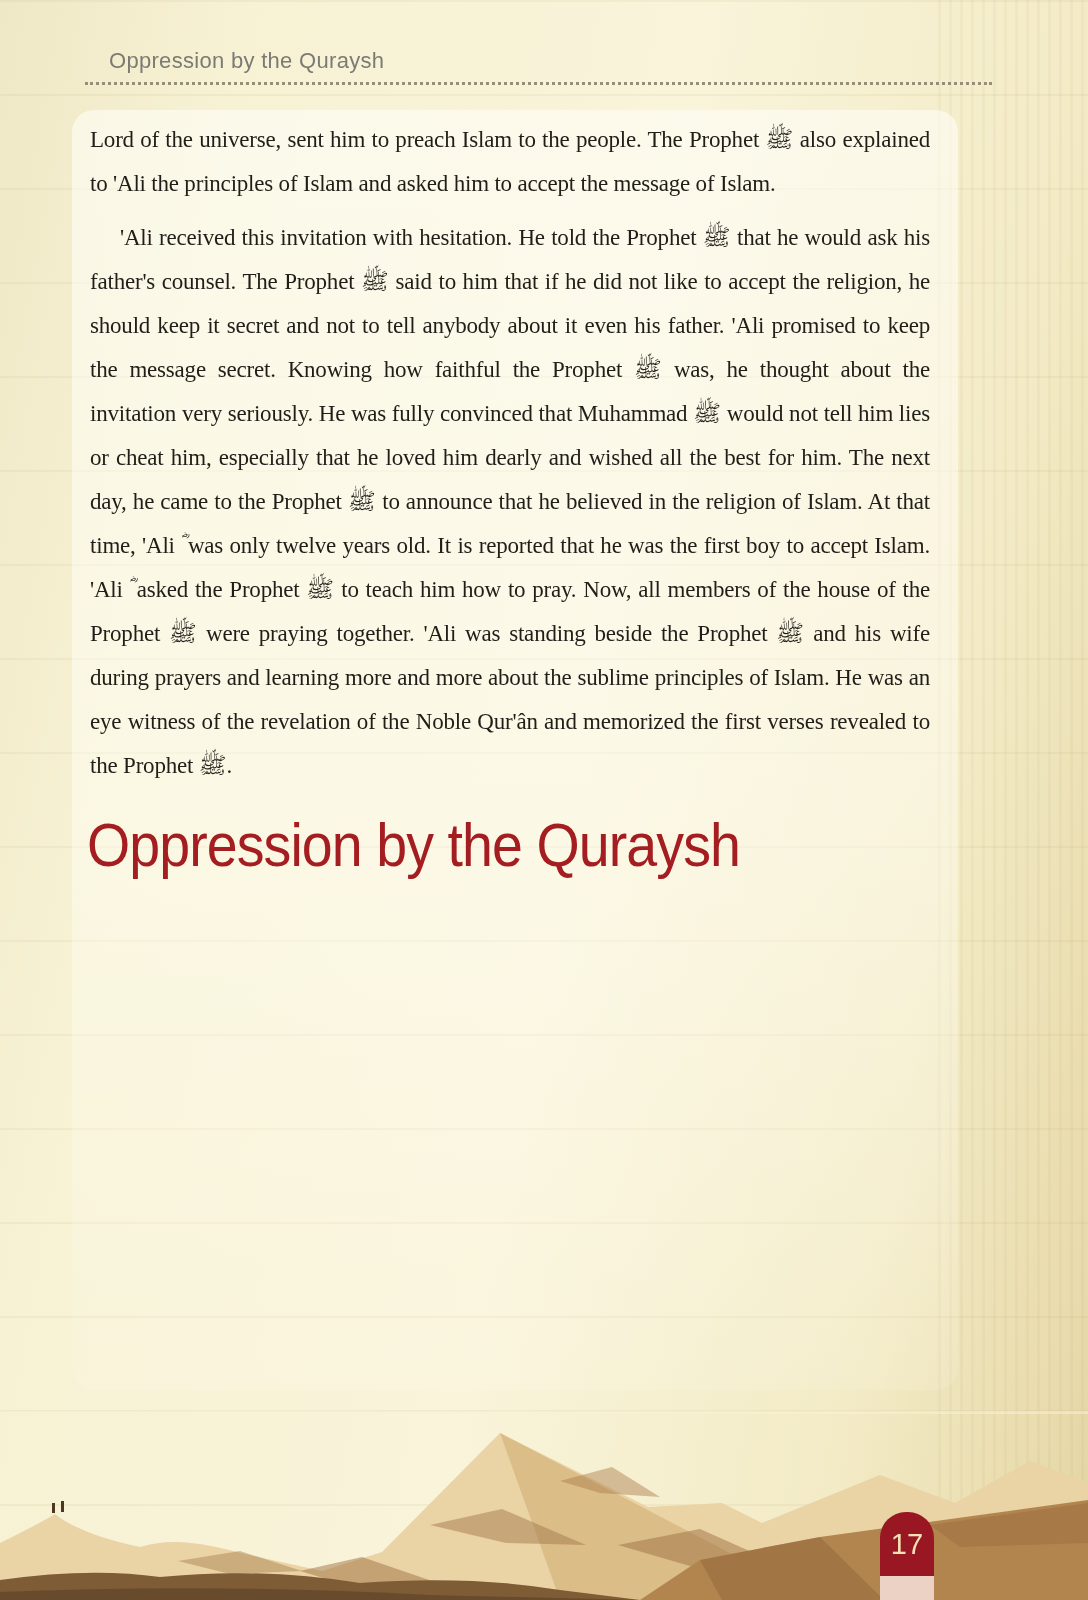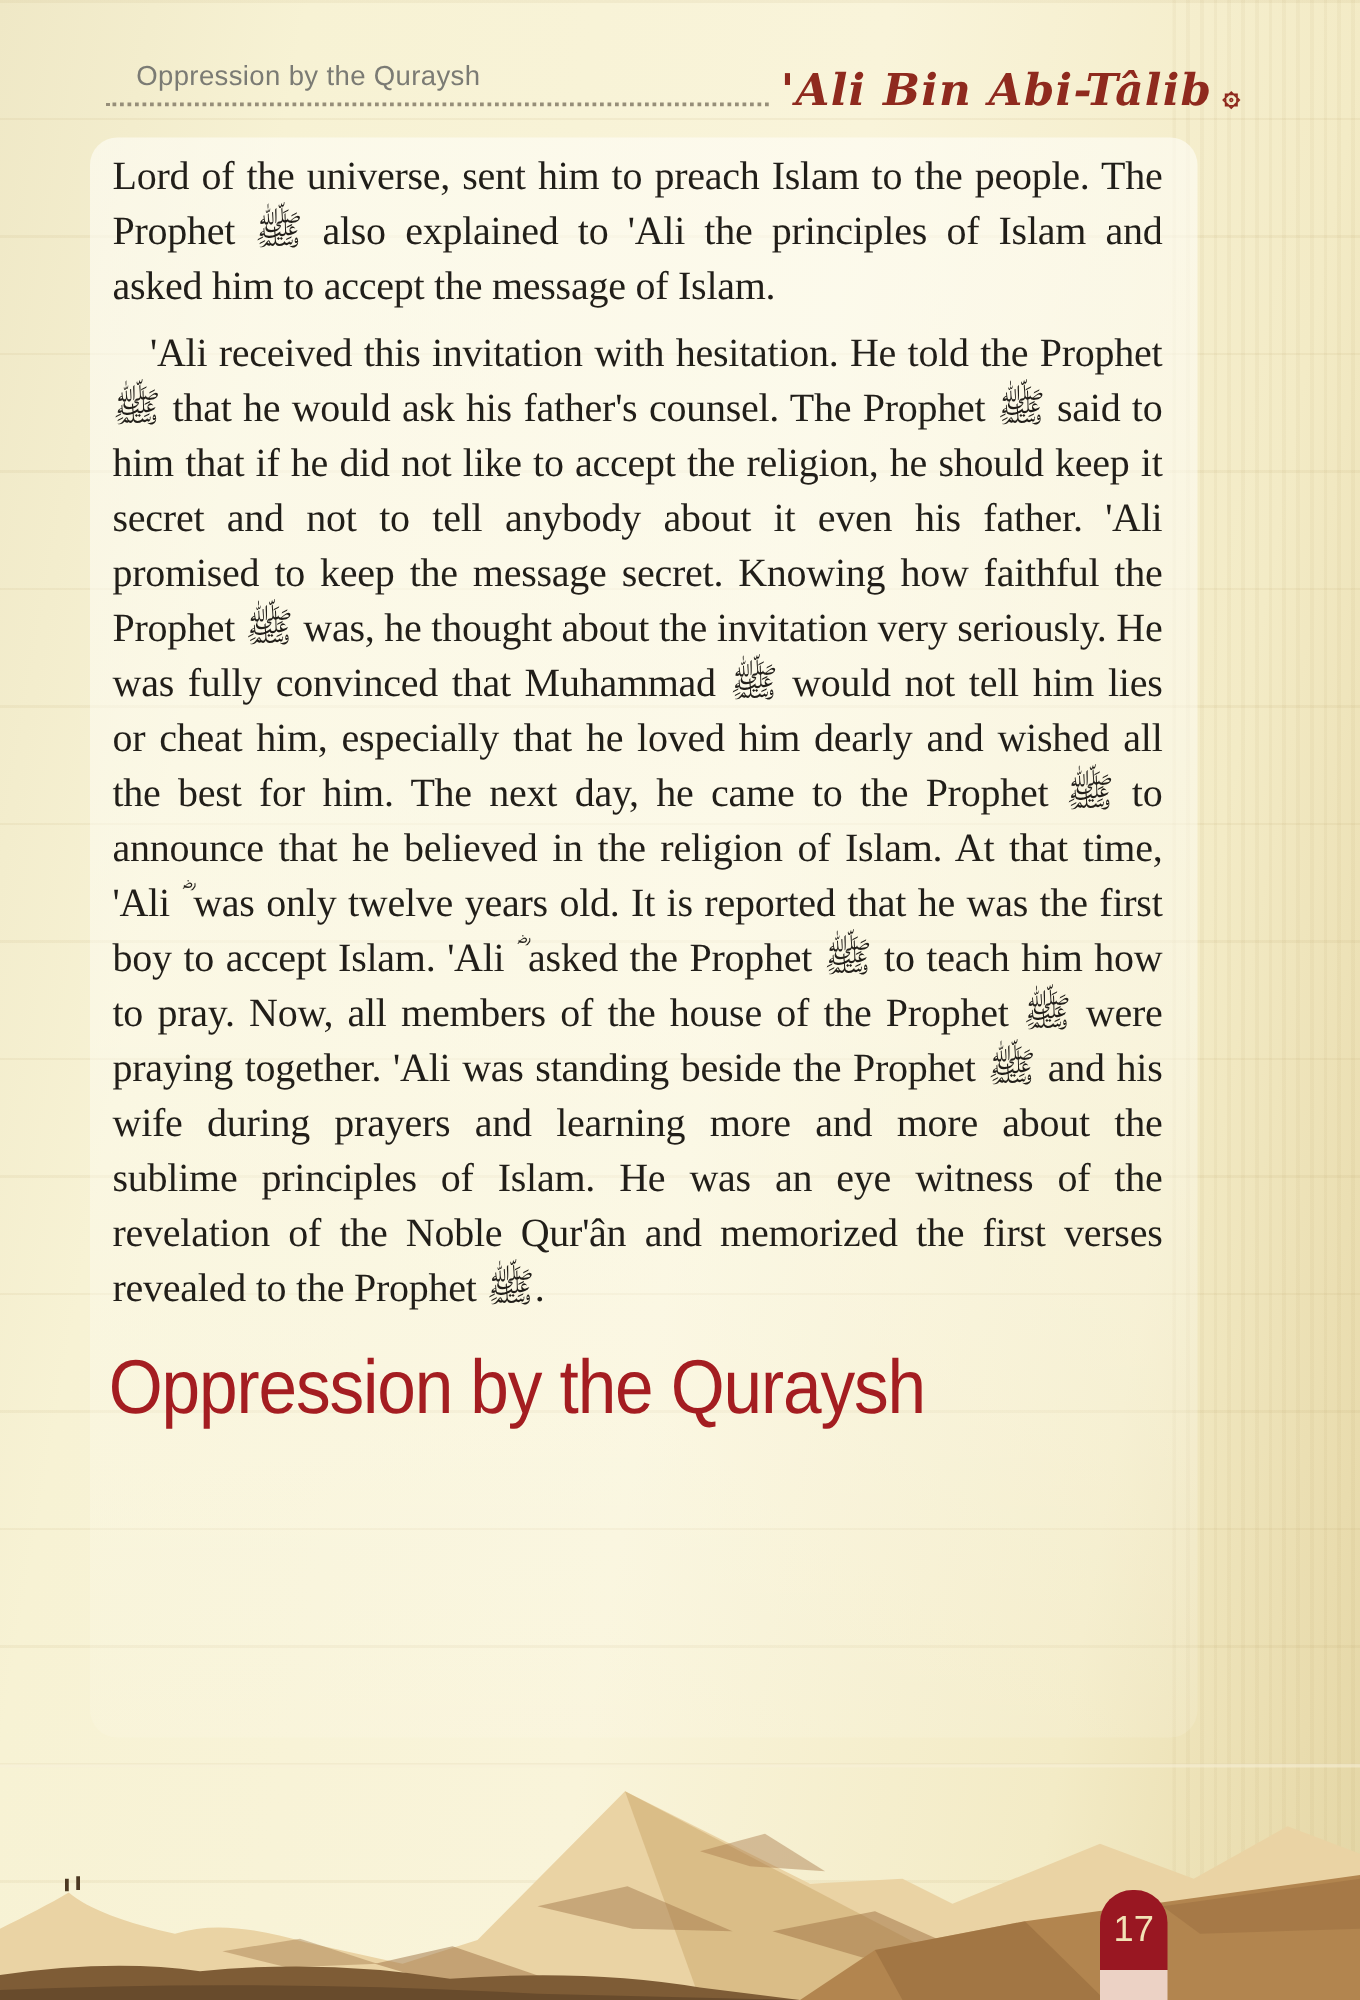--- a/index.html
+++ b/index.html
@@ -55,21 +55,21 @@
     font-style:normal;
     color:var(--title-script-red,#8f2a1e);
   }
   .article{
     position:absolute;left:90px;top:118px;width:840px;
     z-index:2;
     color:var(--body-text,#211e19);
   }
   .article p{
     margin:0 0 10px 0;
-    font-size:32px;line-height:44px;
+    font-size:23px;line-height:44px;
     text-align:justify;
     letter-spacing:-0.2px;
   }
   .article p.indent{text-indent:30px;}
   .section-heading{
     margin:24px 0 26px -3px;
     font-family:"Liberation Sans", sans-serif;
     font-weight:400;
     font-size:61px;line-height:66px;
     color:var(--heading-red,#a41d21);
@@ -107,21 +107,20 @@
 
 <div class="page">
 
   <div class="edge-texture"></div>
   <div class="content-panel"></div>
 
   <div class="header">
     <div class="header-left">
       <div class="running-title">Oppression by the Quraysh</div>
     </div>
-    <div class="book-title"><span>'Ali Bin Abi-Tâlib</span><span class="title-ornament">۞</span></div>
   </div>
 
   <div class="article">
     <p>Lord of the universe, sent him to preach Islam to the people. The Prophet ﷺ also explained to 'Ali the principles of Islam and asked him to accept the message of Islam.</p>
     <p class="indent">'Ali received this invitation with hesitation. He told the Prophet ﷺ that he would ask his father's counsel. The Prophet ﷺ said to him that if he did not like to accept the religion, he should keep it secret and not to tell anybody about it even his father. 'Ali promised to keep the message secret. Knowing how faithful the Prophet ﷺ was, he thought about the invitation very seriously. He was fully convinced that Muhammad ﷺ would not tell him lies or cheat him, especially that he loved him dearly and wished all the best for him. The next day, he came to the Prophet ﷺ to announce that he believed in the religion of Islam. At that time, 'Ali ؓ was only twelve years old. It is reported that he was the first boy to accept Islam. 'Ali ؓ asked the Prophet ﷺ to teach him how to pray. Now, all members of the house of the Prophet ﷺ were praying together. 'Ali was standing beside the Prophet ﷺ and his wife during prayers and learning more and more about the sublime principles of Islam. He was an eye witness of the revelation of the Noble Qur'ân and memorized the first verses revealed to the Prophet ﷺ.</p>
     <h1 class="section-heading">Oppression by the Quraysh</h1>
   </div>
 
   <div class="dunes">
     <svg width="1088" height="225" viewBox="0 0 1088 225" xmlns="http://www.w3.org/2000/svg">

